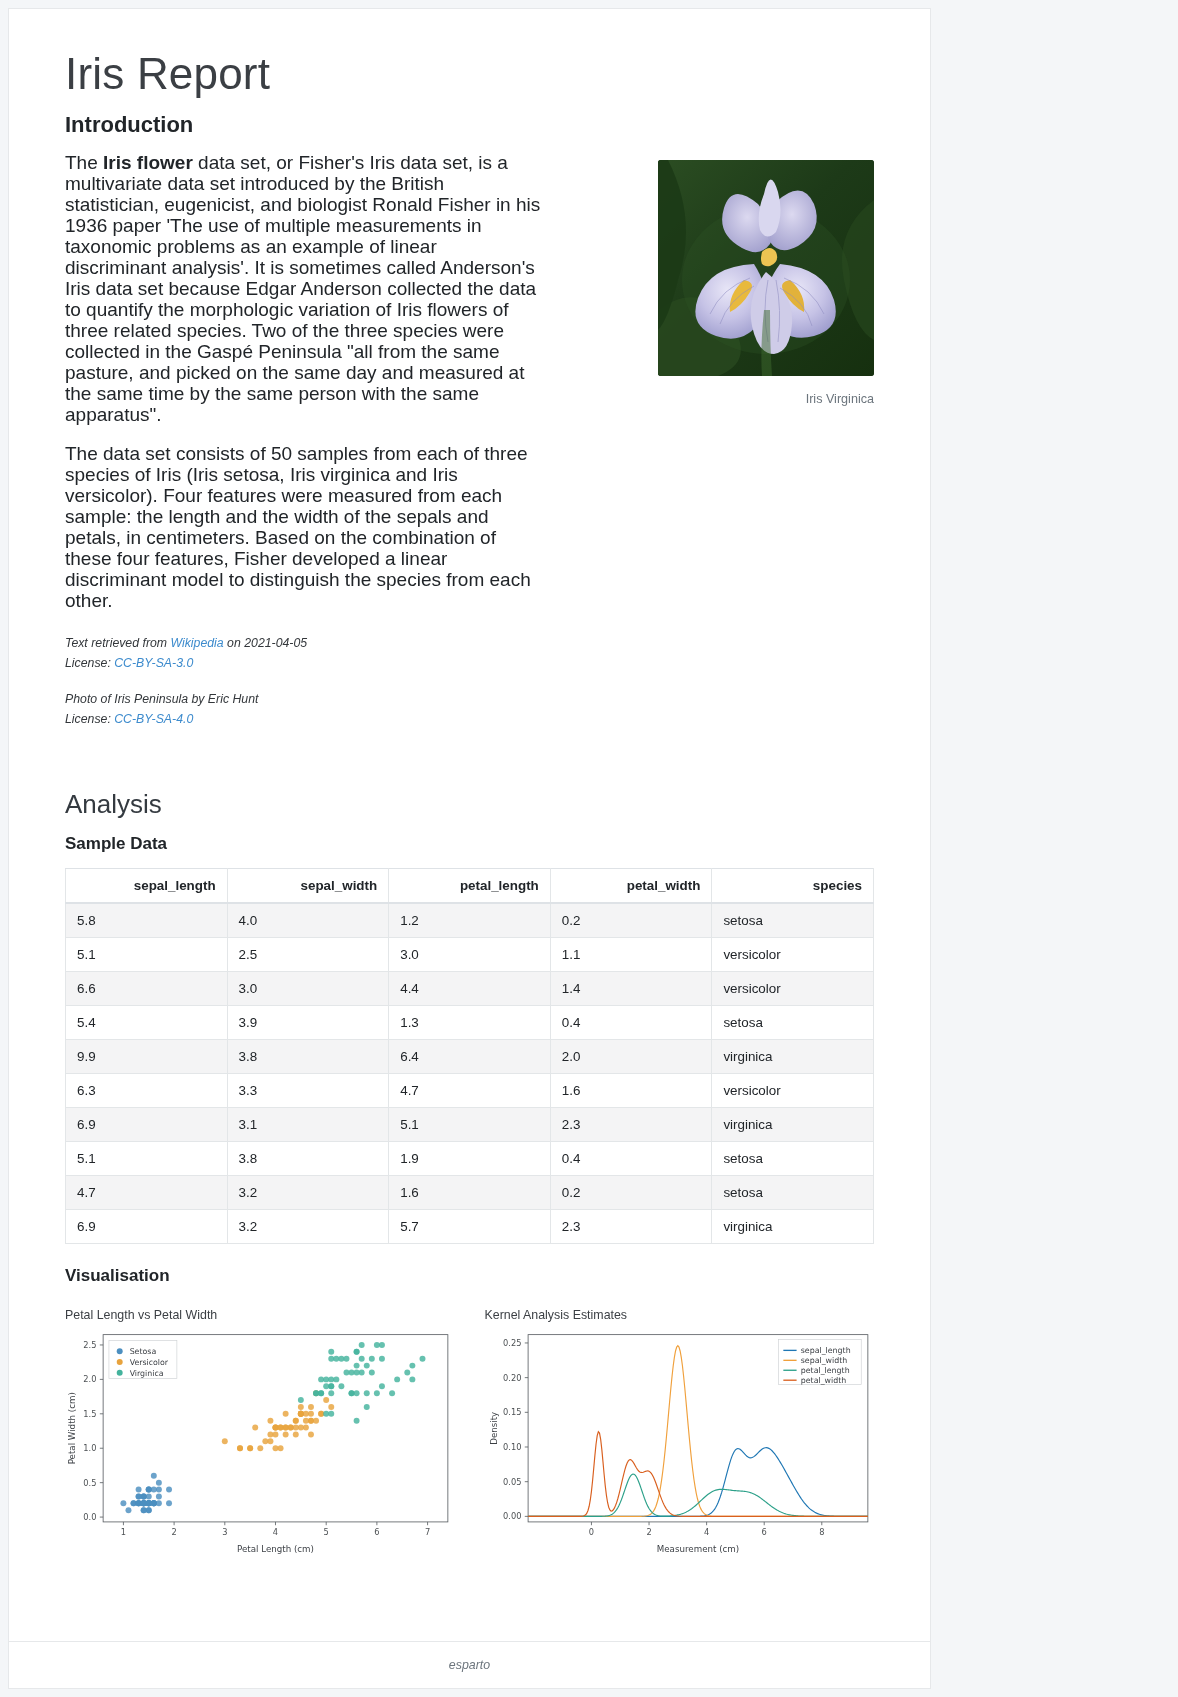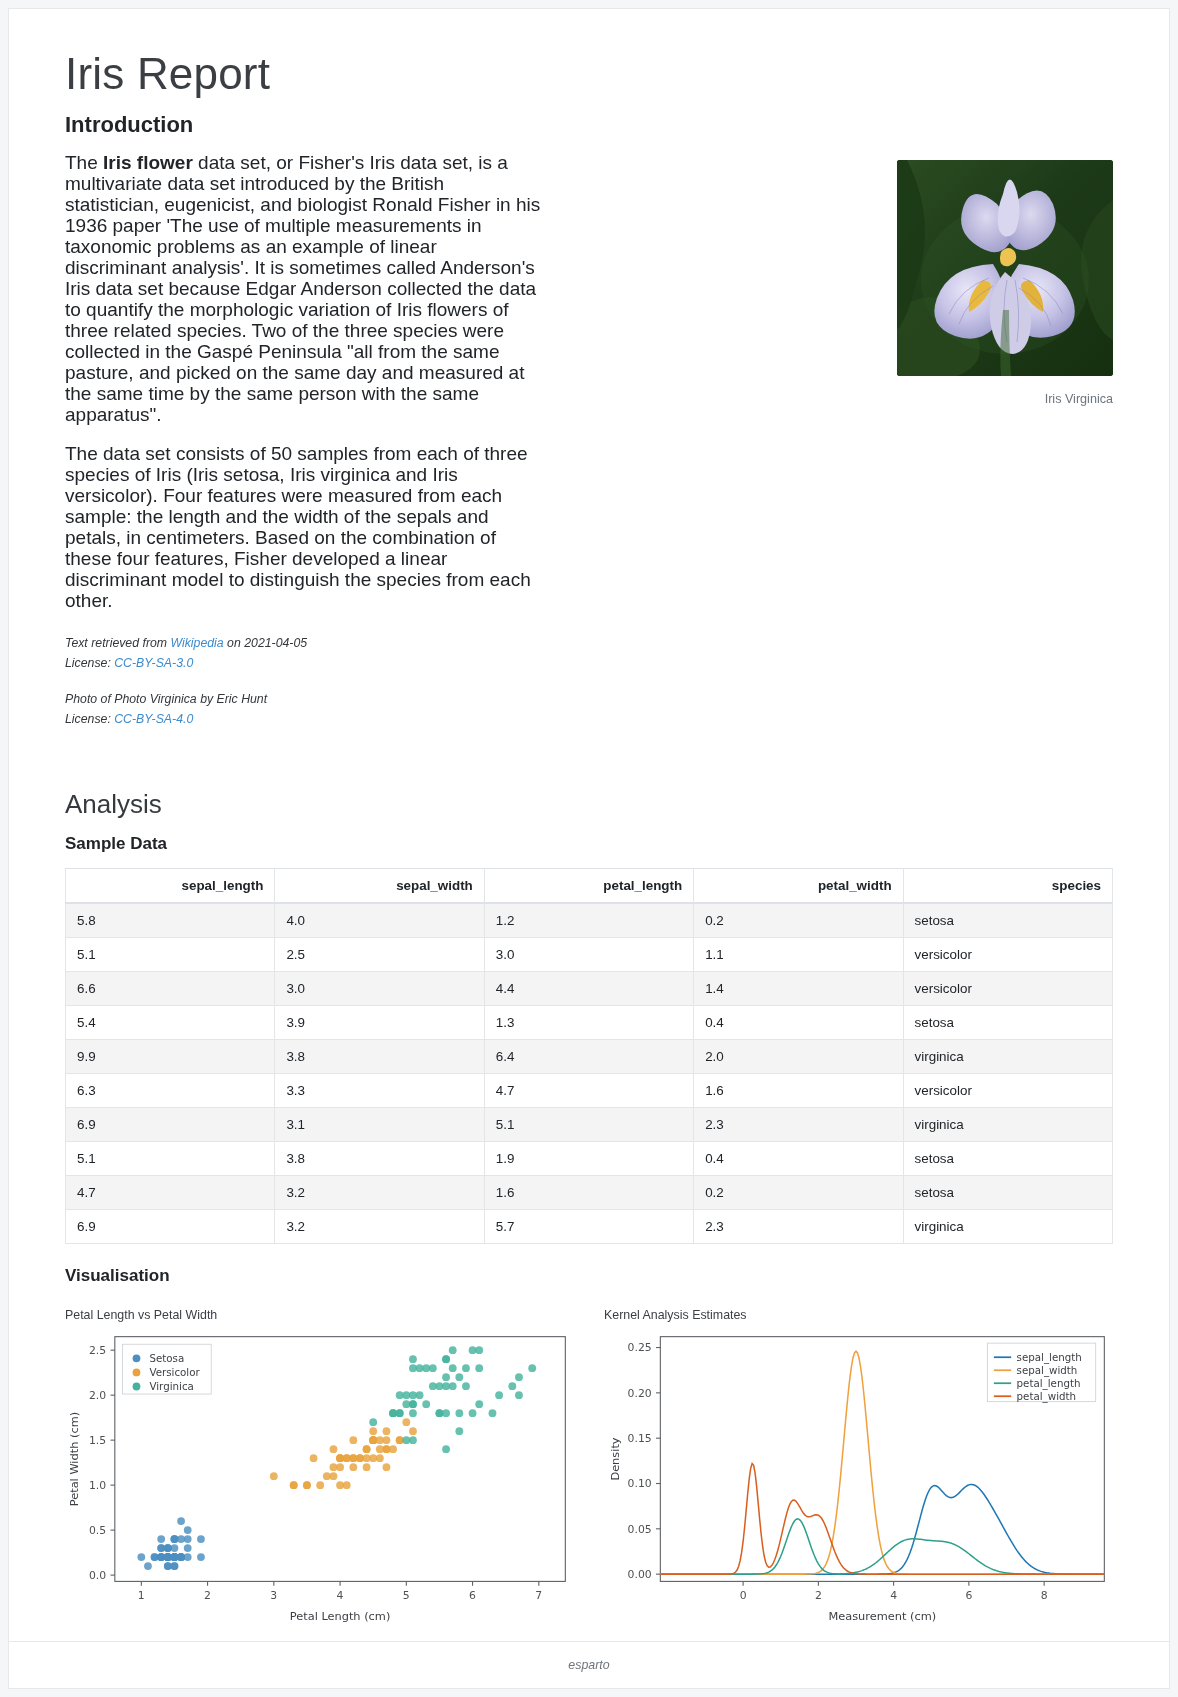--- a/index.html
+++ b/index.html
@@ -7,21 +7,21 @@
   body {
     width: 1178px; height: 1697px;
     background: #f4f6f8;
     font-family: "Liberation Sans", sans-serif;
     color: #212529;
     overflow: hidden;
   }
   .page {
     position: absolute;
     left: 8px; top: 8px;
-    width: 1162px; height: 1681px;
+    width: 923px; height: 1681px;
     background: #ffffff;
     border: 1px solid #e6e8ea;
   }
   .content { padding: 26px 56px 0 56px; }
 
   h1.report-title {
     font-size: 44px;
     font-weight: 300;
     color: #3b3f44;
     margin: 14px 0 6px 0;
@@ -151,21 +151,21 @@
         <p>The data set consists of 50 samples from each of three species of Iris (Iris setosa, Iris virginica and Iris versicolor). Four features were measured from each sample: the length and the width of the sepals and petals, in centimeters. Based on the combination of these four features, Fisher developed a linear discriminant model to distinguish the species from each other.</p>
 
         <div class="credits">
           <div class="credit-line">
             <span>Text retrieved from </span><a class="link" href="#">Wikipedia</a><span> on 2021-04-05</span>
           </div>
           <div class="credit-line">
             <span>License: </span><a class="link" href="#">CC-BY-SA-3.0</a>
           </div>
           <div class="credit-gap"></div>
-          <div class="credit-line">Photo of Photo Virginica by Eric Hunt</div>
+          <div class="credit-line">Photo of Iris Peninsula by Eric Hunt</div>
           <div class="credit-line">
             <span>License: </span><a class="link" href="#">CC-BY-SA-4.0</a>
           </div>
         </div>
       </div>
 
       <div class="figure-col">
         <div class="iris-photo">
           <svg viewBox="0 0 216 216" width="216" height="216">
             <defs>

